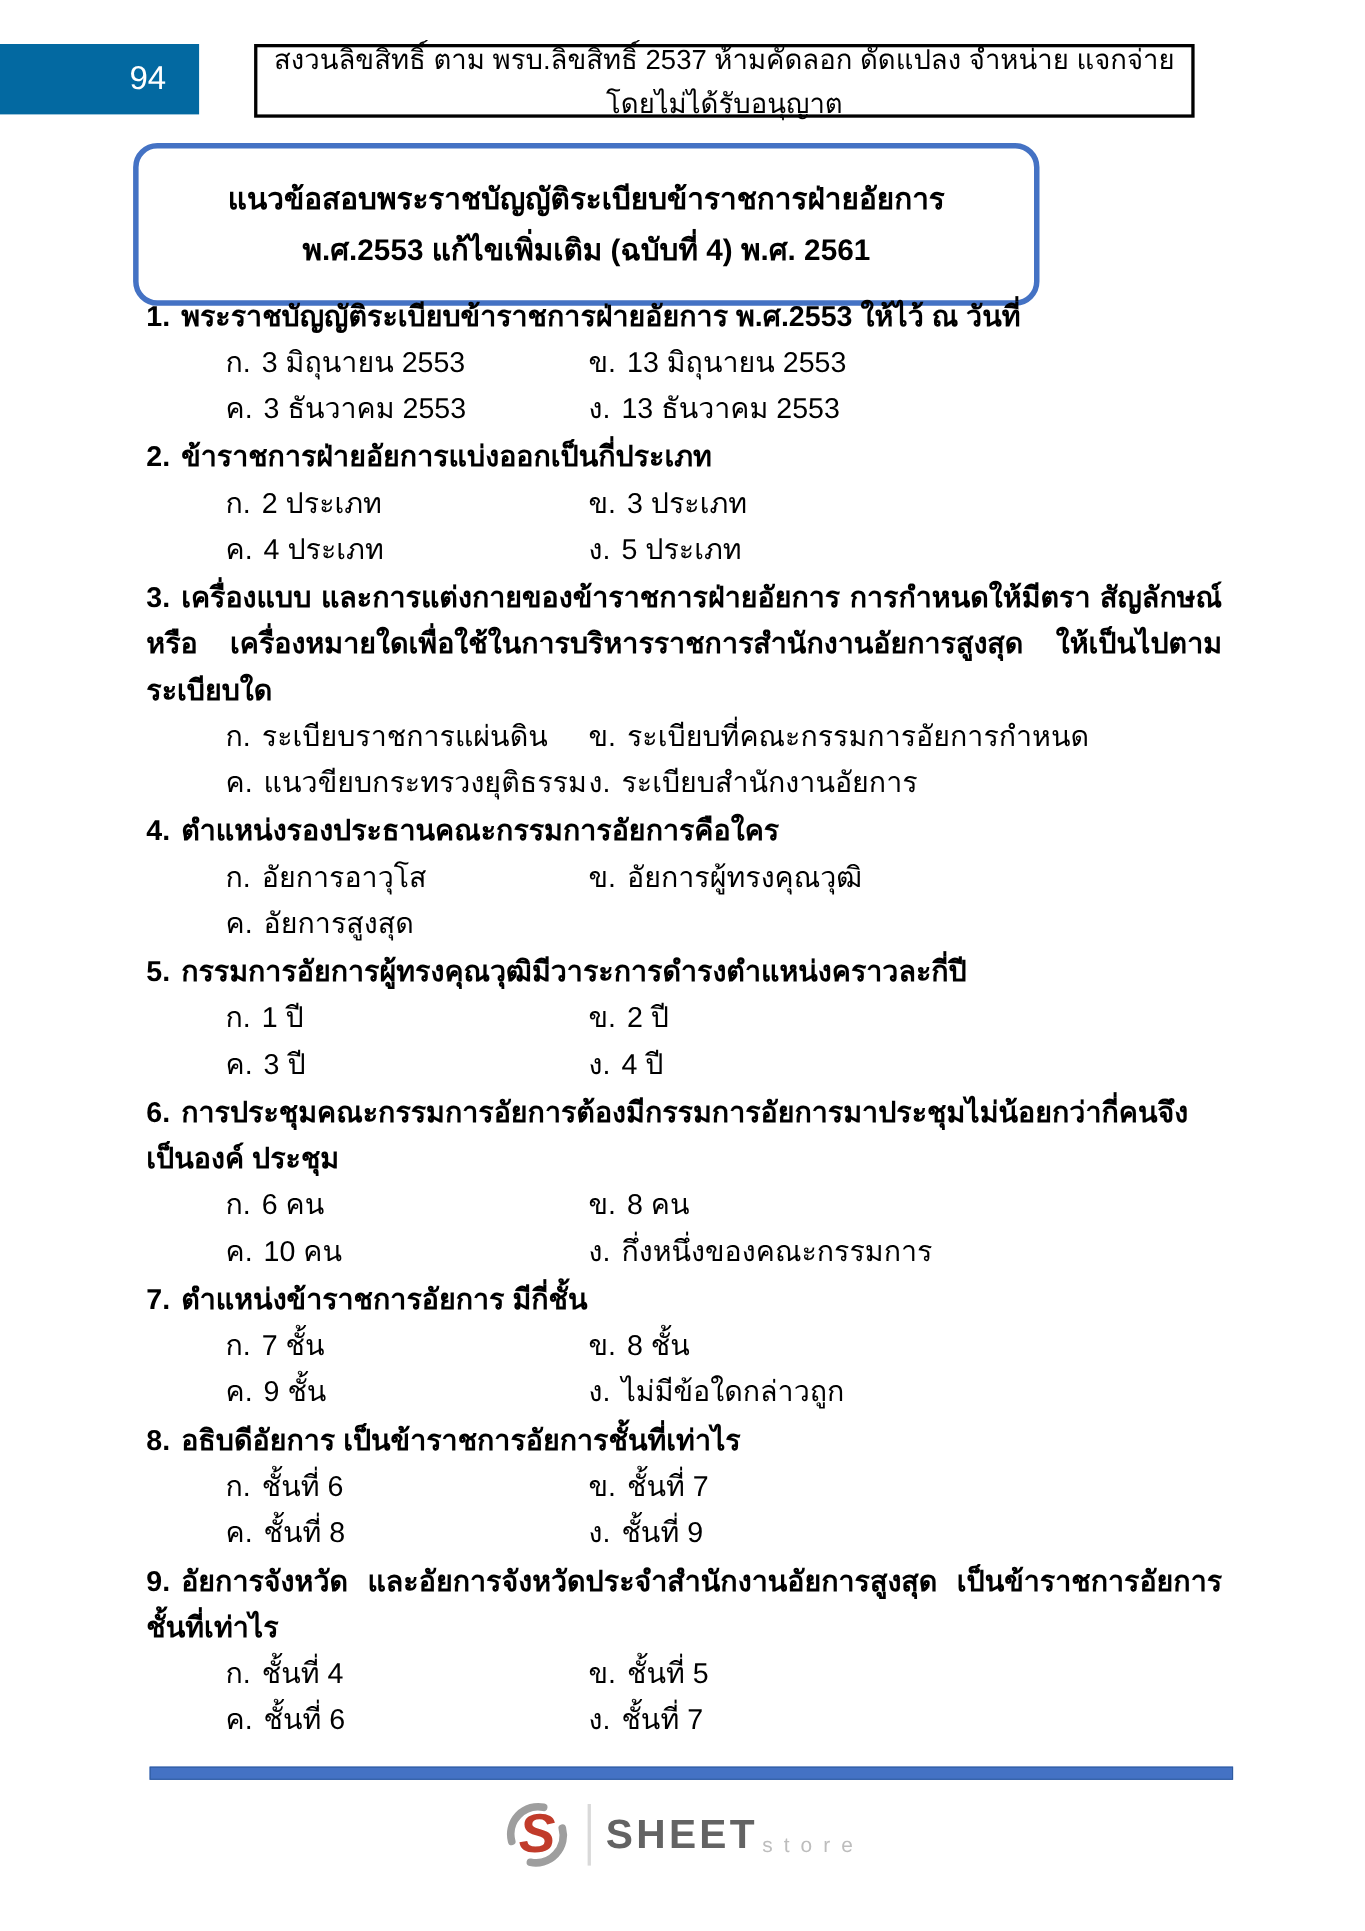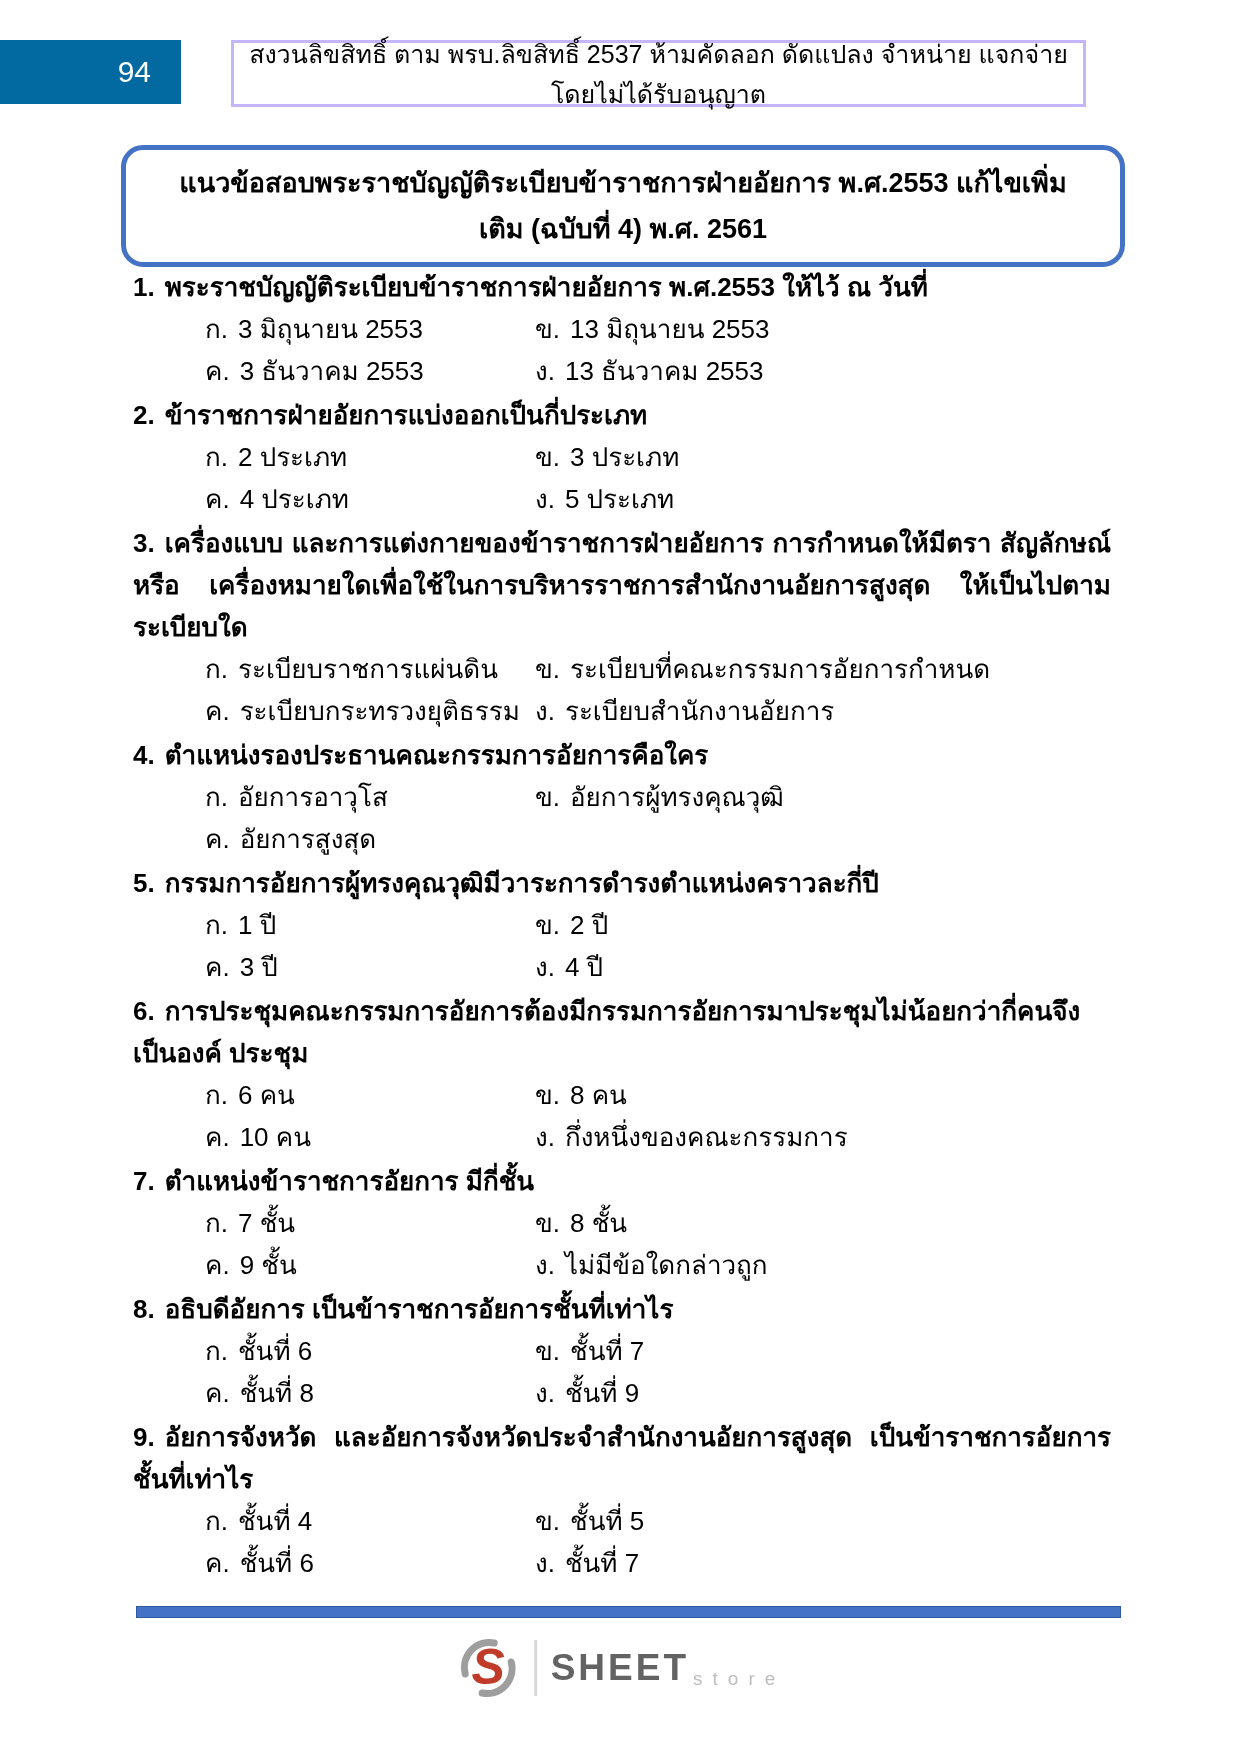--- a/index.html
+++ b/index.html
@@ -18,35 +18,34 @@
     position:absolute; left:0; top:40;
     top:40px;
     width:181px; height:64px;
     background:#0369a1; color:#fff;
     font-size:30px; line-height:64px;
     text-align:right; padding-right:30px;
   }
   .copyright-box {
     position:absolute; left:231px; top:40px;
     width:855px; height:67px;
-    border:3px solid #c4b5fd;
+    border:3px solid #000000;
     display:flex; align-items:center; justify-content:center;
     font-size:25px; text-align:center;
     padding:0 14px;
   }
 
   
   .title-box {
     position:absolute; left:121px; top:130px;
-    width:1004px; min-height:102px;
+    width:824px; min-height:102px;
     border:5px solid var(--accent-blue,#4472C4);
     border-radius:22px;
     display:flex; align-items:center; justify-content:center;
-    padding:10px 46px;
-    margin-top:15px;
+    padding:23px 46px;
   }
   .title-box .title-text {
     font-size:27px; font-weight:700;
     text-align:center; line-height:46px;
   }
 
   
   .questions {
     position:absolute; left:133px; top:266px;
     width:978px;
@@ -165,21 +164,21 @@
       <div class="choices">
     <div class="choice">
       <span class="c-label">ก.</span><span class="c-text">ระเบียบราชการแผ่นดิน</span>
     </div>
 
     <div class="choice">
       <span class="c-label">ข.</span><span class="c-text">ระเบียบที่คณะกรรมการอัยการกำหนด</span>
     </div>
 
     <div class="choice">
-      <span class="c-label">ค.</span><span class="c-text">ระเบียบกระทรวงยุติธรรม</span>
+      <span class="c-label">ค.</span><span class="c-text">แนวขียบกระทรวงยุติธรรม</span>
     </div>
 
     <div class="choice">
       <span class="c-label">ง.</span><span class="c-text">ระเบียบสำนักงานอัยการ</span>
     </div>
   </div>
     </section>
 
     <section class="question">
       <div class="q-text">

